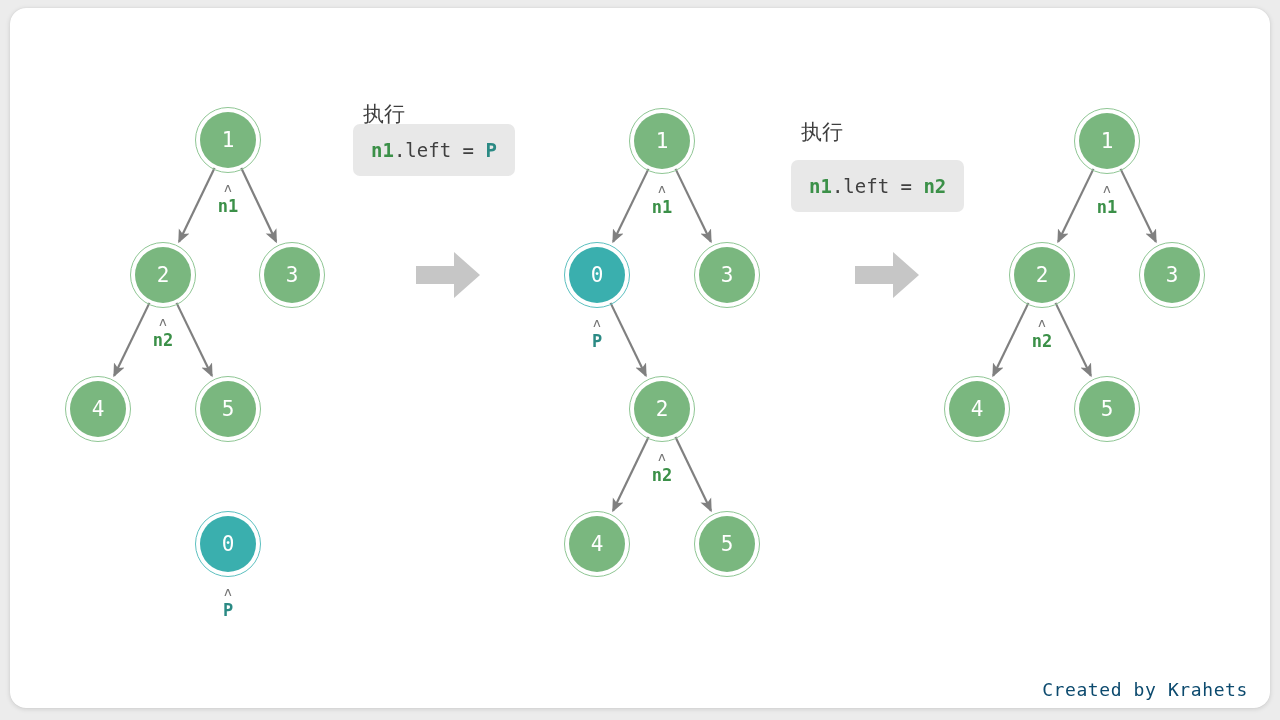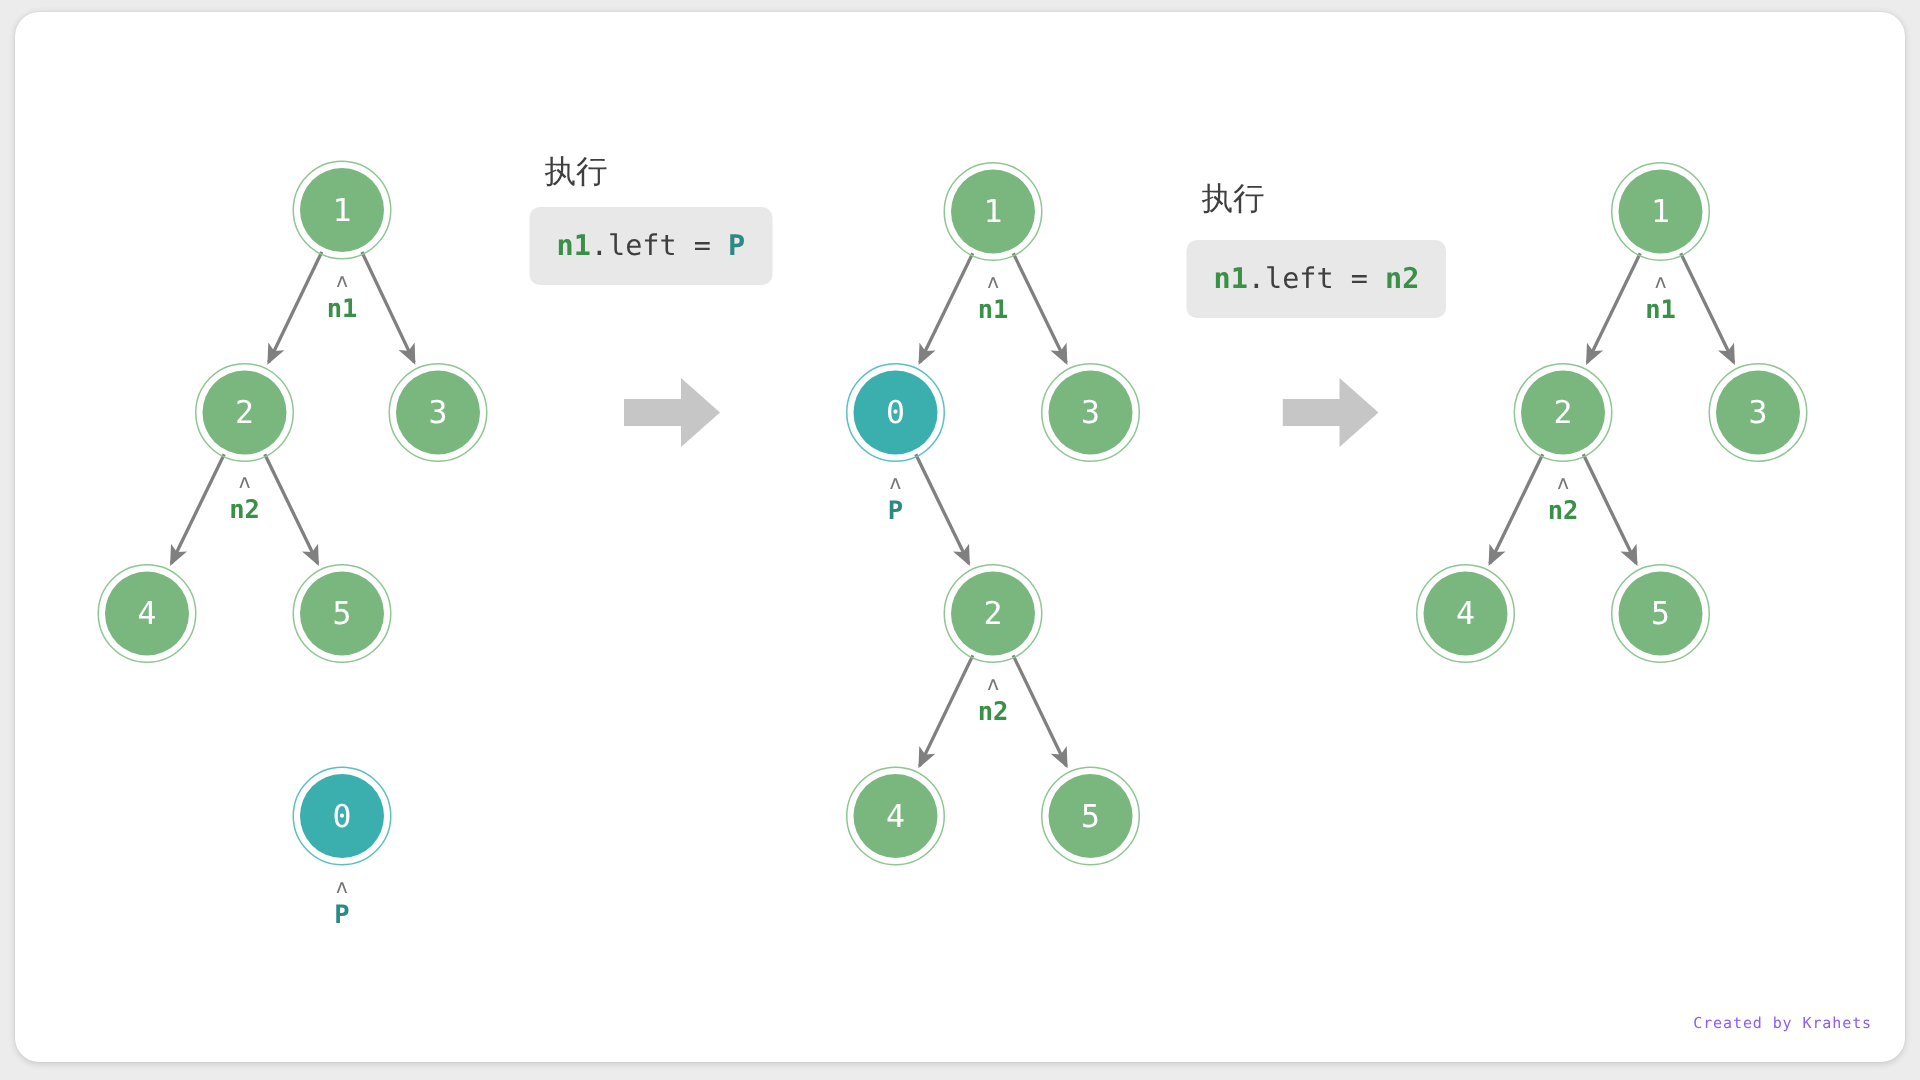--- a/index.html
+++ b/index.html
@@ -135,24 +135,24 @@
   .codebox .p { color: #2b8a84; font-weight: bold; }
   
   .steparrow {
     position: absolute;
     z-index: 3;
   }
   
   #watermark {
     position: absolute;
     right: 32px;
-    bottom: 32px;
-    font-family: "DejaVu Sans Mono", "Liberation Mono", monospace;
-    font-size: 10px;
-    color: #8b5cf6;
+    bottom: 20px;
+    font-family: "DejaVu Sans Mono", "Liberation Mono", monospace;
+    font-size: 18px;
+    color: #0c4a6e;
     letter-spacing: 0.6px;
     z-index: 5;
   }
 </style>
 </head>
 <body>
 
 <div id="card"></div>
 <div id="stage">
   <svg class="edges" id="edge-layer" viewBox="0 0 1280 720" width="1280" height="720">
@@ -276,21 +276,21 @@
         <span class="caret">ʌ</span>
         <span class="lbl">n1</span>
       </div>
       <div class="ptr green" style="left: 1042px; top: 318px;">
         <span class="caret">ʌ</span>
         <span class="lbl">n2</span>
       </div>
     </div>
   <div id="text-layer">
       <div class="heading" style="left: 363px; top: 100px;">执行</div>
-      <div class="codebox" style="left: 353px; top: 138px;"><div><span class="v">n1</span><span>.left = </span><span class="p">P</span></div></div>
+      <div class="codebox" style="left: 353px; top: 124px;"><div><span class="v">n1</span><span>.left = </span><span class="p">P</span></div></div>
       <div class="heading" style="left: 801px; top: 118px;">执行</div>
       <div class="codebox" style="left: 791px; top: 160px; text-align: center;"><div><span class="v">n1</span><span>.left = </span><span class="v">n2</span></div></div>
     </div>
   <div id="arrow-layer">
       <div class="steparrow" style="left: 416px; top: 252px; width: 64px; height: 46px;"><svg width="64" height="46" viewBox="0 0 64 46">
           <path d="M0,14 L38,14 L38,0 L64,23 L38,46 L38,32 L0,32 Z" fill="#c6c6c6"></path>
         </svg></div>
       <div class="steparrow" style="left: 855px; top: 252px; width: 64px; height: 46px;"><svg width="64" height="46" viewBox="0 0 64 46">
           <path d="M0,14 L38,14 L38,0 L64,23 L38,46 L38,32 L0,32 Z" fill="#c6c6c6"></path>
         </svg></div>

